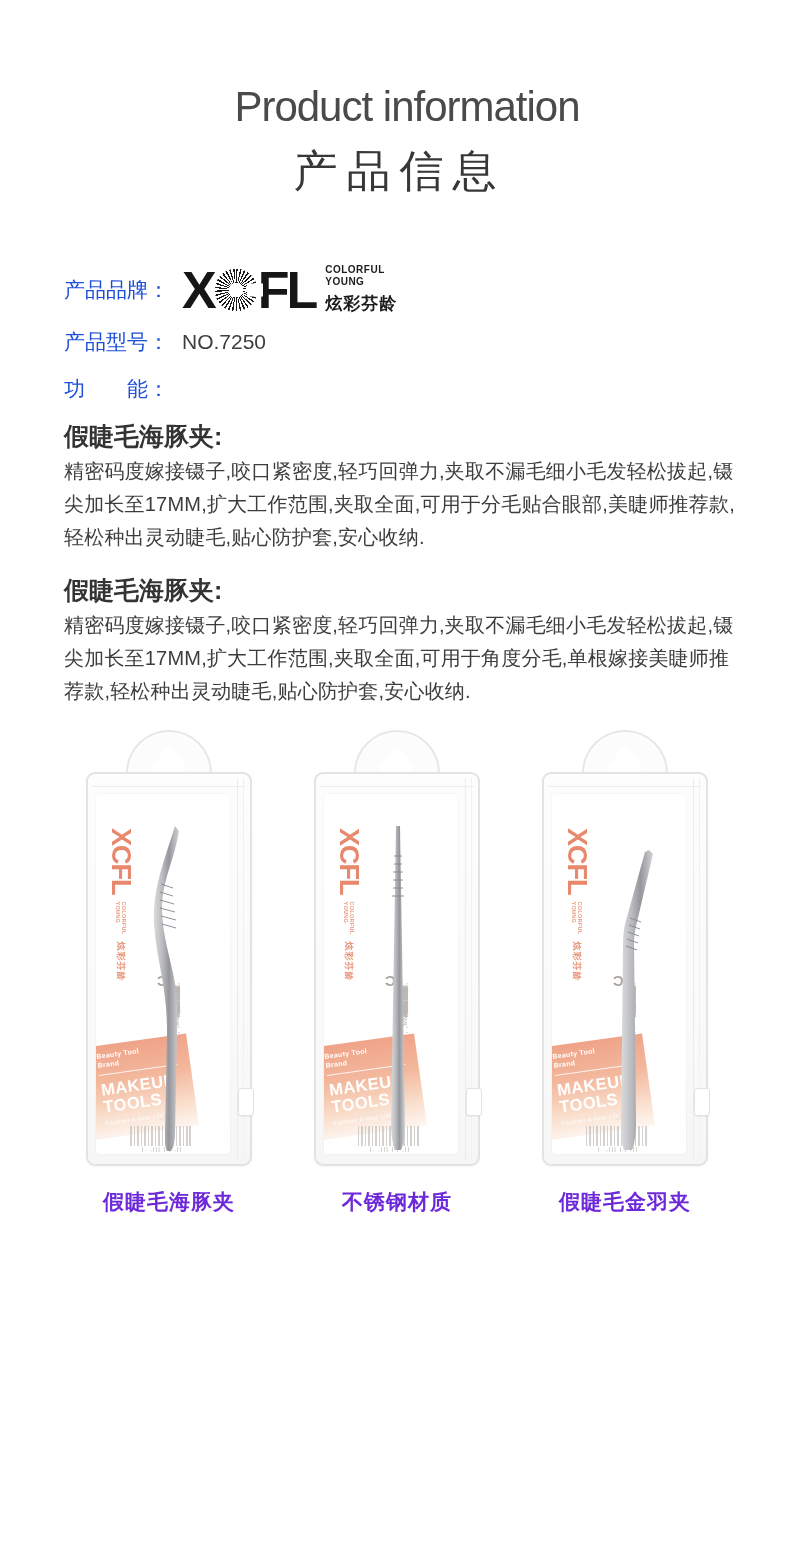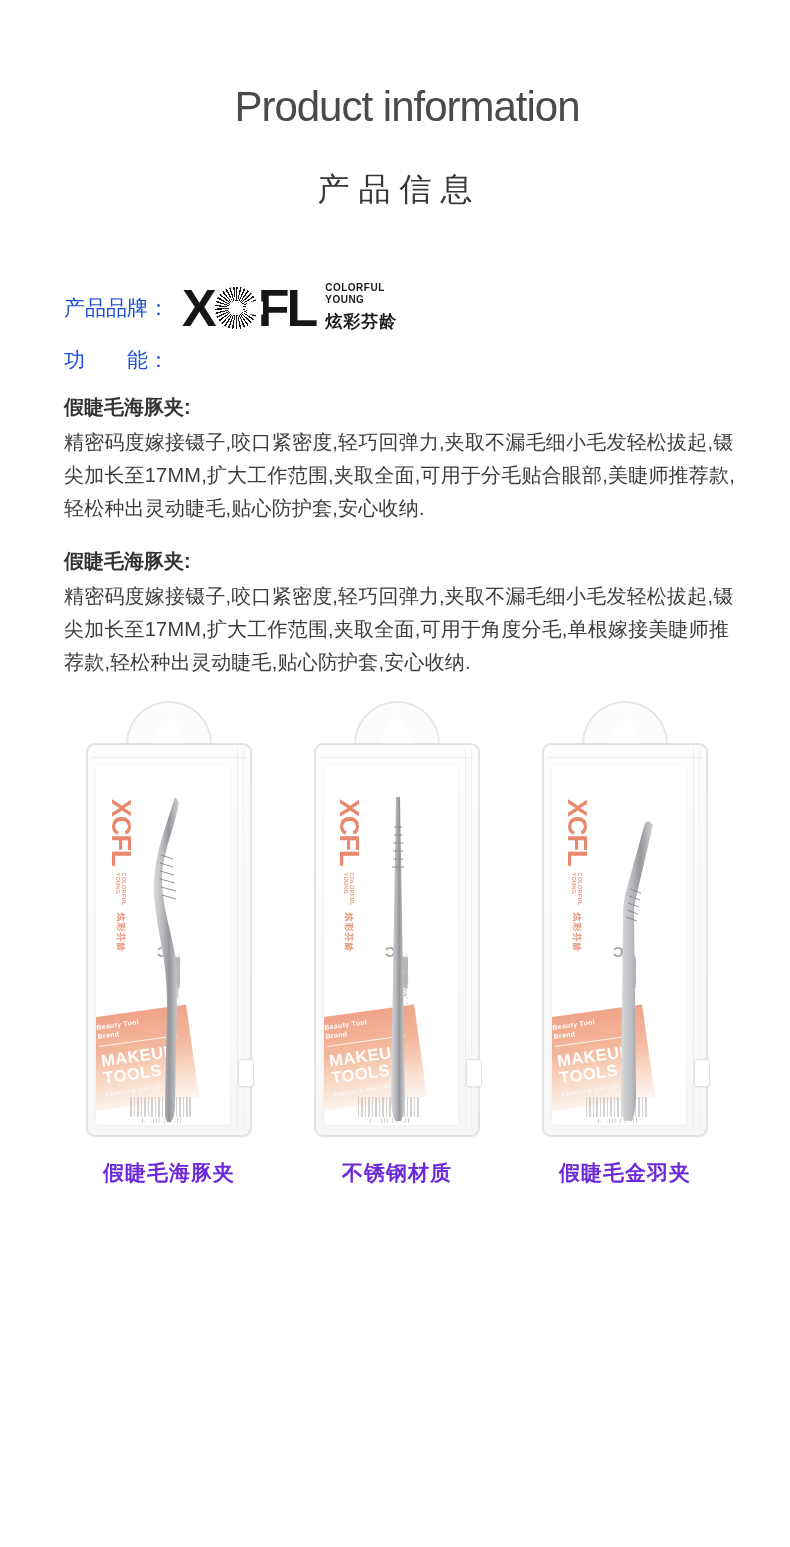--- a/index.html
+++ b/index.html
@@ -10,22 +10,22 @@
     -webkit-font-smoothing:antialiased;
   }
   .page { padding-top:84px; }
 
   
   .title-en {
     text-align:center; font-size:42px; font-weight:400; color:#4a4a4a;
     letter-spacing:-1px; line-height:46px;padding-left:24px;
   }
   .title-zh {
-    text-align:center; font-size:32px; font-weight:500; color:#373737;
-    letter-spacing:9px; line-height:46px; margin-top:36px; text-indent:9px;
+    text-align:center; font-size:44px; font-weight:500; color:#373737;
+    letter-spacing:9px; line-height:46px; margin-top:18px; text-indent:9px;
   }
 
   
   .specs { margin:70px 56px 0 64px; }
   .spec-row { display:flex; align-items:center; margin-bottom:17px; min-height:30px; }
   .spec-label { width:118px; font-size:21px; color:#1d4ed8; flex:0 0 auto; }
   .spec-value { font-size:21px; color:#3e3e3e; }
 
   
   .brand-row { margin-bottom:12px; }
@@ -42,21 +42,21 @@
     content:""; position:absolute; right:-3px; top:50%; transform:translateY(-50%);
     width:16px; height:13px; background:#fff;
   }
   .logo-side { margin-left:10px; }
   .logo-tagline { font-size:10px; font-weight:700; color:#1c1c1c; line-height:12px; letter-spacing:.5px; }
   .logo-zh { font-size:17px; font-weight:600; color:#1c1c1c; margin-top:4px; letter-spacing:1px; }
 
   
   .descs { margin:12px 52px 0 64px; }
   .desc-block { margin-bottom:21px; }
-  .desc-heading { font-size:20px; font-weight:700; color:#333333; line-height:30px; margin-bottom:4px; }
+  .desc-heading { font-size:25px; font-weight:700; color:#333333; line-height:30px; margin-bottom:4px; }
   .desc-body { font-size:20px; color:#3d3d3d; line-height:33px; letter-spacing:.2px; }
 
   
   .gallery { position:relative; margin-top:22px; height:510px; }
   .product { position:absolute; top:0; width:166px; }
   .product.p1 { left:86px; }
   .product.p2 { left:314px; }
   .product.p3 { left:542px; }
 
   .hang-tab {
@@ -176,20 +176,24 @@
           <span class="logo-letter">FL</span>
         </span>
         <span class="logo-side">
           <div class="logo-tagline">COLORFUL</div>
           <div class="logo-tagline">YOUNG</div>
           <div class="logo-zh">炫彩芬龄</div>
         </span>
       </span>
     </div>
 
+    <div class="spec-row">
+      <span class="spec-label">产品型号：</span>
+      <span class="spec-value">NO.7250</span>
+    </div>
     <div class="spec-row">
       <span class="spec-label">功　　能：</span>
       <span class="spec-value"></span>
     </div>
   </div>
 
   <div class="descs">
     <div class="desc-block">
       <div class="desc-heading">假睫毛海豚夹:</div>
       <div class="desc-body">精密码度嫁接镊子,咬口紧密度,轻巧回弹力,夹取不漏毛细小毛发轻松拔起,镊尖加长至17MM,扩大工作范围,夹取全面,可用于分毛贴合眼部,美睫师推荐款,轻松种出灵动睫毛,贴心防护套,安心收纳.</div>

